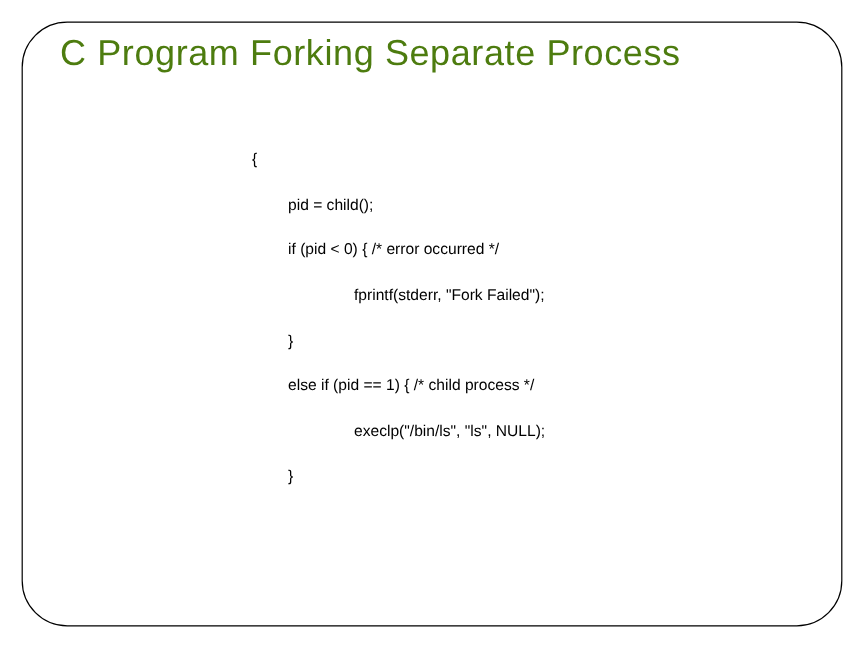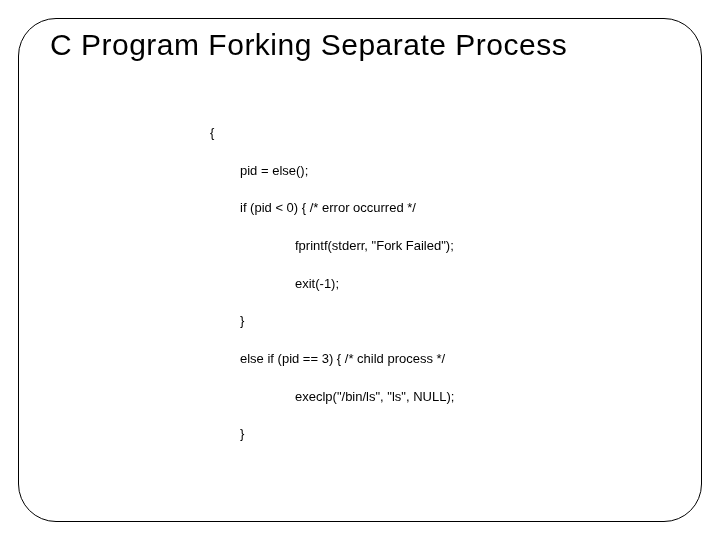--- a/index.html
+++ b/index.html
@@ -22,21 +22,21 @@
       bottom: 18px;
       border: 1.5px solid #000;
       border-radius: 38px;
     }
     .slide-title {
       position: absolute;
       top: 28px;
       left: 50px;
       font-size: 30px;
       font-weight: 400;
-      color: #000000;
+      color: #4d7c0f;
       letter-spacing: 0.5px;
     }
     .code-block {
       position: absolute;
       top: 105px;
       left: 210px;
       font-family: Arial, Helvetica, sans-serif;
       font-size: 13px;
       line-height: 1.45;
       color: #000;
@@ -47,26 +47,25 @@
   </style>
 </head>
 <body>
 
 <div class="slide-frame"></div>
 
 <div class="slide-title">C Program Forking Separate Process</div>
 
 <div class="code-block">
 <div>{</div>
-<div class="ind1">pid = else();</div>
+<div class="ind1">pid = child();</div>
 <div class="ind1">if (pid &lt; 0) { /* error occurred */</div>
 <div class="ind2">fprintf(stderr, "Fork Failed");</div>
-<div class="ind2">exit(-1);</div>
 <div class="ind1">}</div>
-<div class="ind1">else if (pid == 3) { /* child process */</div>
+<div class="ind1">else if (pid == 1) { /* child process */</div>
 <div class="ind2">execlp("/bin/ls", "ls", NULL);</div>
 <div class="ind1">}</div>
 
 
 
 
 
 
 
 </div>

